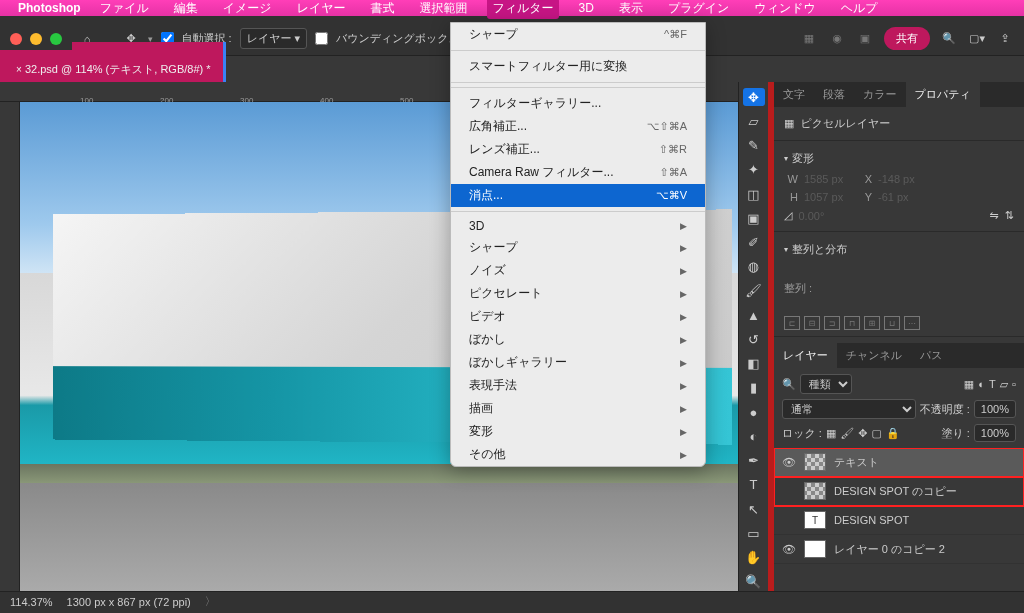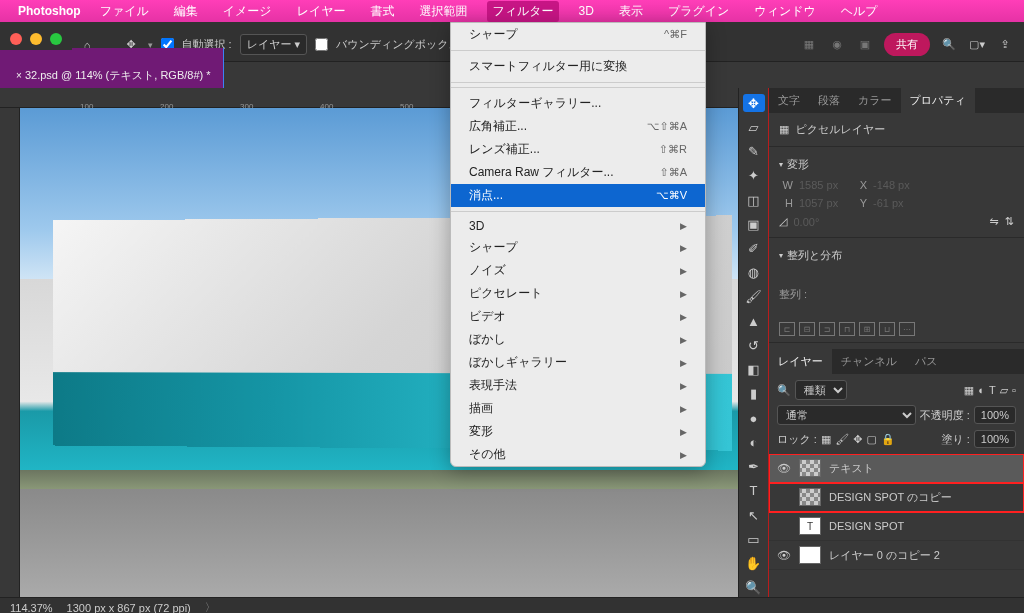--- a/index.html
+++ b/index.html
@@ -1,57 +1,57 @@
 <!DOCTYPE html>
 <html><head>
 <meta charset="utf-8">
 <style>
 * { margin: 0; padding: 0; box-sizing: border-box; font-family: -apple-system, "Helvetica Neue", sans-serif; }
 body { width: 1024px; height: 613px; overflow: hidden; background: #323232; color: #ccc; font-size: 11px; }
 
 
-.menubar { height: 22px; background: linear-gradient(#ff3eb8, #e632a5); display: flex; align-items: center; padding: 0 8px; color: #fff; font-size: 12px; }
+.menubar { height: 16px; background: linear-gradient(#ff3eb8, #e632a5); display: flex; align-items: center; padding: 0 8px; color: #fff; font-size: 12px; }
 .menubar .apple { margin-right: 10px; font-size: 13px; }
 .menubar .app { font-weight: 700; margin-right: 14px; }
 .menubar .menu-item { margin-right: 15px; cursor: default; padding: 2px 5px; }
 .menubar .menu-item.active { background: #c71585; border-radius: 3px; }
 
 
 .window-controls { display: flex; align-items: center; height: 22px; background: #323232; padding: 0 10px; gap: 8px; }
 .traffic { width: 12px; height: 12px; border-radius: 50%; }
 .traffic.red { background: #ff5f57; } .traffic.yellow { background: #febc2e; } .traffic.green { background: #28c840; }
 
 .toolbar { height: 34px; background: #323232; border-bottom: 1px solid #222; display: flex; align-items: center; padding: 0 10px; gap: 8px; }
 .icon-btn { width: 18px; height: 18px; display: inline-flex; align-items: center; justify-content: center; color: #ccc; }
 .select-box { background: #2a2a2a; border: 1px solid #555; padding: 2px 6px; border-radius: 3px; font-size: 11px; color: #ccc; }
 .toolbar-right { margin-left: auto; display: flex; align-items: center; gap: 10px; }
 .share-btn { background: #be185d; color: #fff; padding: 4px 12px; border-radius: 12px; font-size: 11px; border: none; }
 
 
 .tab-bar { height: 26px; background: #383838; display: flex; align-items: center; }
-.tab { background: #701a75; padding: 20px 12px; font-size: 11px; color: #eee; border-right: 1px solid #3b82f6; }
+.tab { background: #be185d; padding: 20px 12px; font-size: 11px; color: #eee; border-right: 3px solid #3b82f6; }
 .tab .close { margin-left: 4px; font-size: 10px; }
 
 
 .main { display: flex; height: 509px; }
 .ruler-h { height: 20px; background: #383838; border-bottom: 1px solid #222; position: relative; font-size: 8px; color: #999; }
 .ruler-h span { position: absolute; top: 14px; }
 .ruler-v { width: 20px; background: #383838; border-right: 1px solid #222; position: relative; }
 .canvas-area { flex: 1; background: #262626; position: relative; }
 .canvas-inner { display: flex; height: 489px; }
 .canvas { flex: 1; background: linear-gradient(to bottom, #5b9bd5 0%, #9ec9ed 25%, #cfe4f5 35%, #d8d8d8 35%, #e8e8e8 60%, #1a9aa8 62%, #20b5c5 74%, #6b7560 74%, #8a9878 78%, #8a8a8a 78%, #aaa 100%); position: relative; }
 .building { position: absolute; left: 25px; top: 110px; width: 680px; height: 230px; background: linear-gradient(135deg, #f5f5f5 0%, #d5d5d5 50%, #c8c8c8 100%); transform: perspective(800px) rotateY(-3deg); }
 .windows-strip { position: absolute; bottom: 0; left: 0; right: 0; height: 75px; background: linear-gradient(to right, #0d7a87, #1595a5, #25b5c5, #35c5d5); }
 
 .tool-strip { width: 30px; background: #383838; border-left: 1px solid #222; display: flex; flex-direction: column; align-items: center; padding-top: 6px; gap: 6px; }
 .tool { width: 22px; height: 22px; display: flex; align-items: center; justify-content: center; color: #ccc; border-radius: 3px; font-size: 13px; }
 .tool.active { background: #1473e6; color: #fff; }
 
 
-.right-panel { width: 256px; background: #383838; border-left: 1px solid #b91c1c; display: flex; flex-direction: column; }
+.right-panel { width: 256px; background: #383838; border-left: 6px solid #b91c1c; display: flex; flex-direction: column; }
 .panel-tabs { display: flex; background: #2a2a2a; font-size: 11px; }
 .panel-tab { padding: 5px 9px; color: #999; cursor: default; }
 .panel-tab.active { background: #383838; color: #eee; }
 .panel-section { padding: 6px 10px; border-bottom: 1px solid #2a2a2a; font-size: 11px; }
 .panel-row { display: flex; align-items: center; gap: 6px; padding: 3px 0; }
 .panel-row label { color: #999; width: 14px; text-align: right; }
 .num-input { background: transparent; border: none; color: #5a5a5a; width: 48px; font-size: 11px; }
 .collapse-hdr { color: #ccc; padding: 4px 0; display: flex; align-items: center; gap: 4px; }
 .chev { font-size: 8px; }
 

